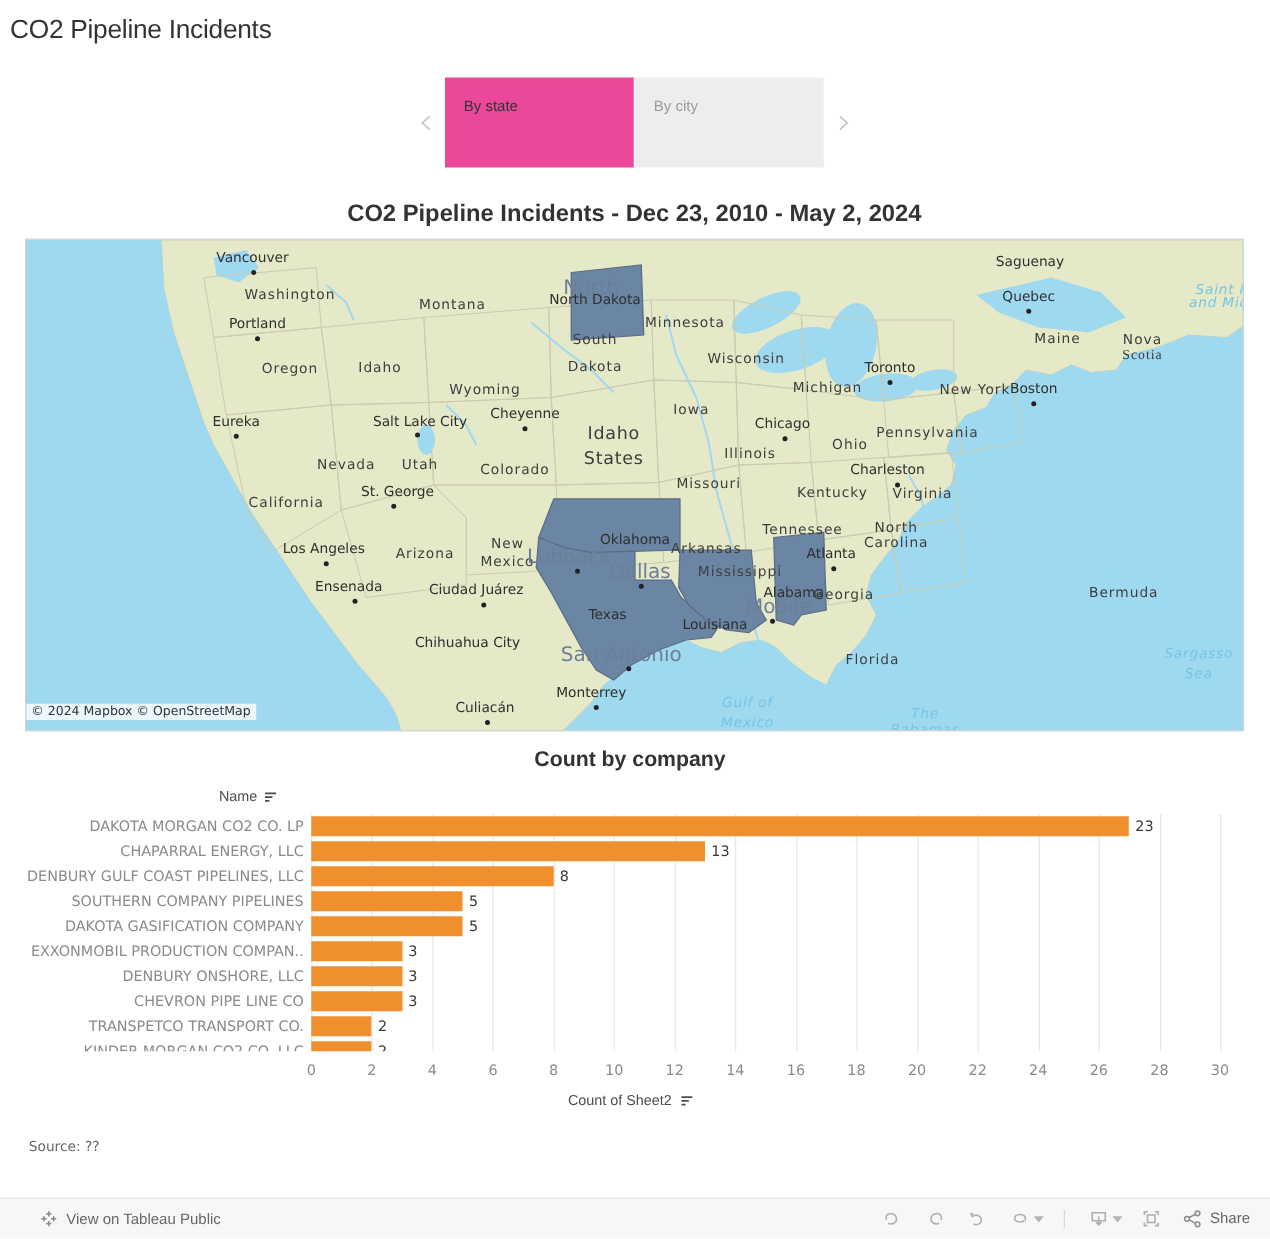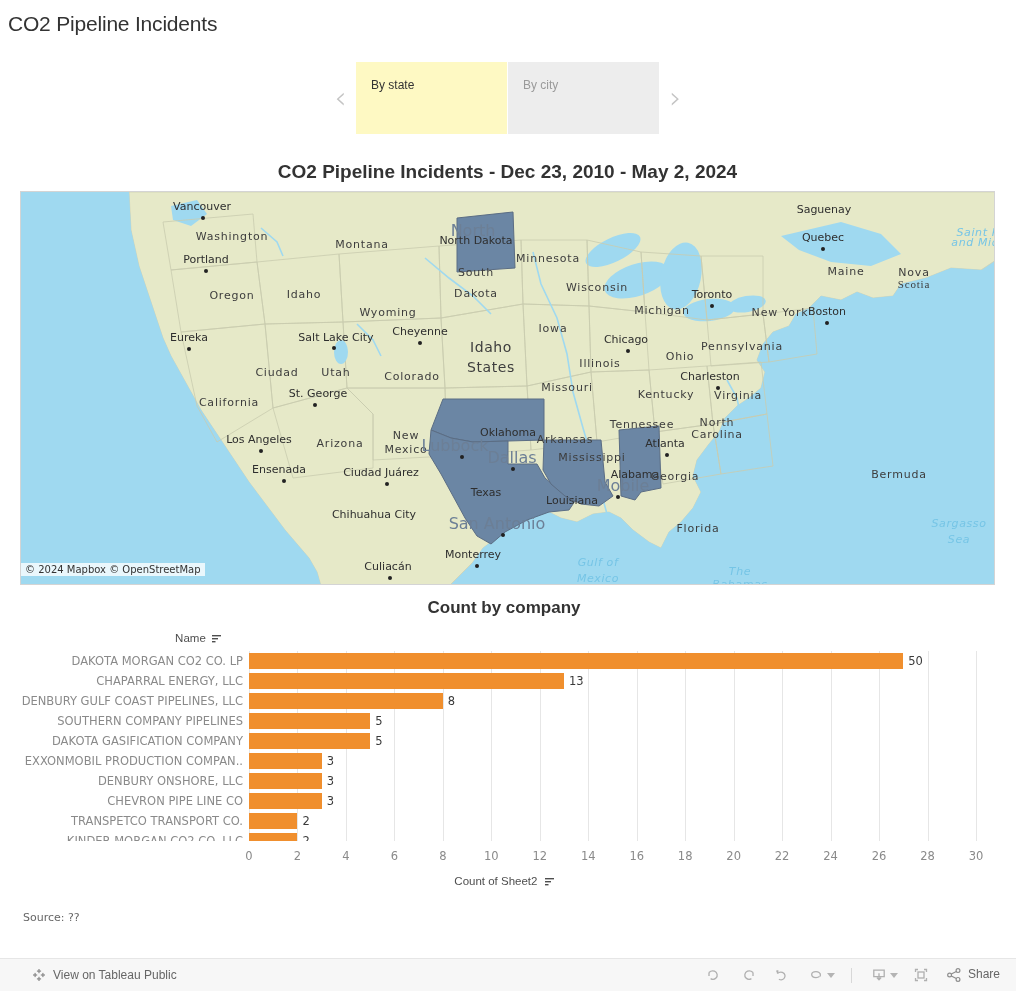--- a/index.html
+++ b/index.html
@@ -46,21 +46,21 @@
     font-family: "DejaVu Sans", sans-serif;
     font-weight: 300;
   }
   .story-tabs { display: flex; height: 72px; }
   .story-tab {
     width: 152px; height: 72px;
     padding: 16px 0 0 15px;
     font-size: 12px;
     border-right: 1px solid #ffffff;
   }
-  .story-tab.active { background: #fef9c3; color: #333333; }
+  .story-tab.active { background: #ec4899; color: #333333; }
   .story-tab.inactive { background: #ededed; color: #9a9a9a; }
 
   
   .map-title {
     position: absolute;
     left: 20px; top: 161px;
     width: 975px;
     text-align: center;
     font-size: 19px;
     font-weight: bold;
@@ -396,21 +396,21 @@
         <div class="maplabel city" style="left: 168px; top: 145px;">Eureka</div>
         <div class="maplabel city" style="left: 315px; top: 145px;">Salt Lake City</div>
         <div class="maplabel city" style="left: 399px; top: 139px;">Cheyenne</div>
         <div class="maplabel state" style="left: 532px; top: 136px;">Iowa</div>
         <div class="maplabel city" style="left: 605px; top: 147px;">Chicago</div>
         <div class="maplabel state" style="left: 721px; top: 154px;">Pennsylvania</div>
         <div class="maplabel country" style="left: 470px; top: 155px;">Idaho</div>
         <div class="maplabel country" style="left: 470px; top: 175px;">States</div>
         <div class="maplabel state" style="left: 579px; top: 171px;">Illinois</div>
         <div class="maplabel state" style="left: 659px; top: 164px;">Ohio</div>
-        <div class="maplabel state" style="left: 256px; top: 180px;">Ciudad</div>
+        <div class="maplabel state" style="left: 256px; top: 180px;">Nevada</div>
         <div class="maplabel state" style="left: 315px; top: 180px;">Utah</div>
         <div class="maplabel state" style="left: 391px; top: 184px;">Colorado</div>
         <div class="maplabel city" style="left: 297px; top: 201px;">St. George</div>
         <div class="maplabel state" style="left: 546px; top: 195px;">Missouri</div>
         <div class="maplabel state" style="left: 645px; top: 202px;">Kentucky</div>
         <div class="maplabel city" style="left: 689px; top: 184px;">Charleston</div>
         <div class="maplabel state" style="left: 717px; top: 203px;">Virginia</div>
         <div class="maplabel state" style="left: 208px; top: 210px;">California</div>
         <div class="maplabel city" style="left: 238px; top: 247px;">Los Angeles</div>
         <div class="maplabel state" style="left: 319px; top: 251px;">Arizona</div>
@@ -501,21 +501,21 @@
           <div class="gridline" style="left: 533.133px;"></div>
           <div class="gridline" style="left: 581.6px;"></div>
           <div class="gridline" style="left: 630.067px;"></div>
           <div class="gridline" style="left: 678.533px;"></div>
           <div class="gridline" style="left: 727px;"></div>
         </div>
       <div id="bar-rows">
           <div class="rowtrack" style="top: 0px;">
             <div class="rowlabel">DAKOTA MORGAN CO2 CO. LP</div>
             <div class="rowbar" style="width: 654.3px; background: rgb(240, 143, 46);"></div>
-            <div class="rowval" style="left: 908.3px;">50</div>
+            <div class="rowval" style="left: 908.3px;">23</div>
           </div>
           <div class="rowtrack" style="top: 20px;">
             <div class="rowlabel">CHAPARRAL ENERGY, LLC</div>
             <div class="rowbar" style="width: 315.033px; background: rgb(240, 143, 46);"></div>
             <div class="rowval" style="left: 569.033px;">13</div>
           </div>
           <div class="rowtrack" style="top: 40px;">
             <div class="rowlabel">DENBURY GULF COAST PIPELINES, LLC</div>
             <div class="rowbar" style="width: 193.867px; background: rgb(240, 143, 46);"></div>
             <div class="rowval" style="left: 447.867px;">8</div>

